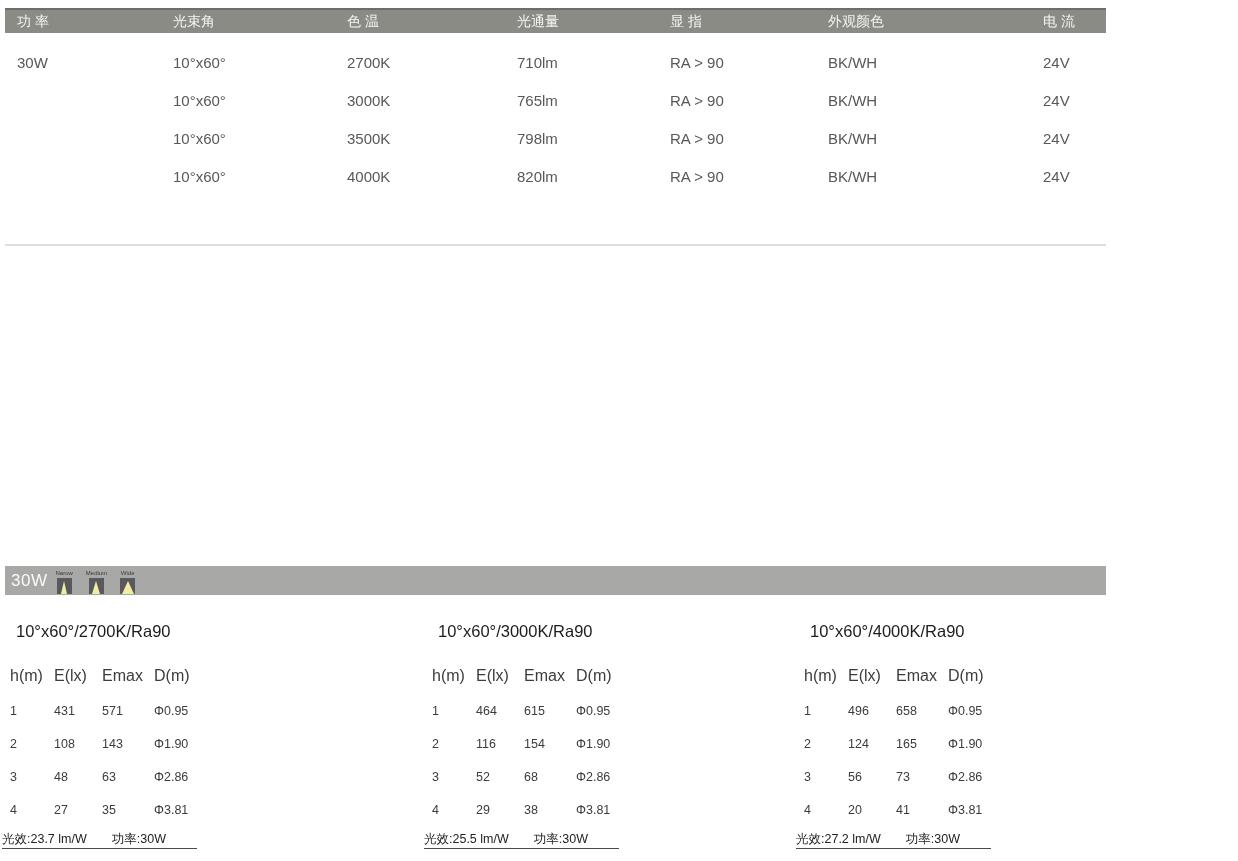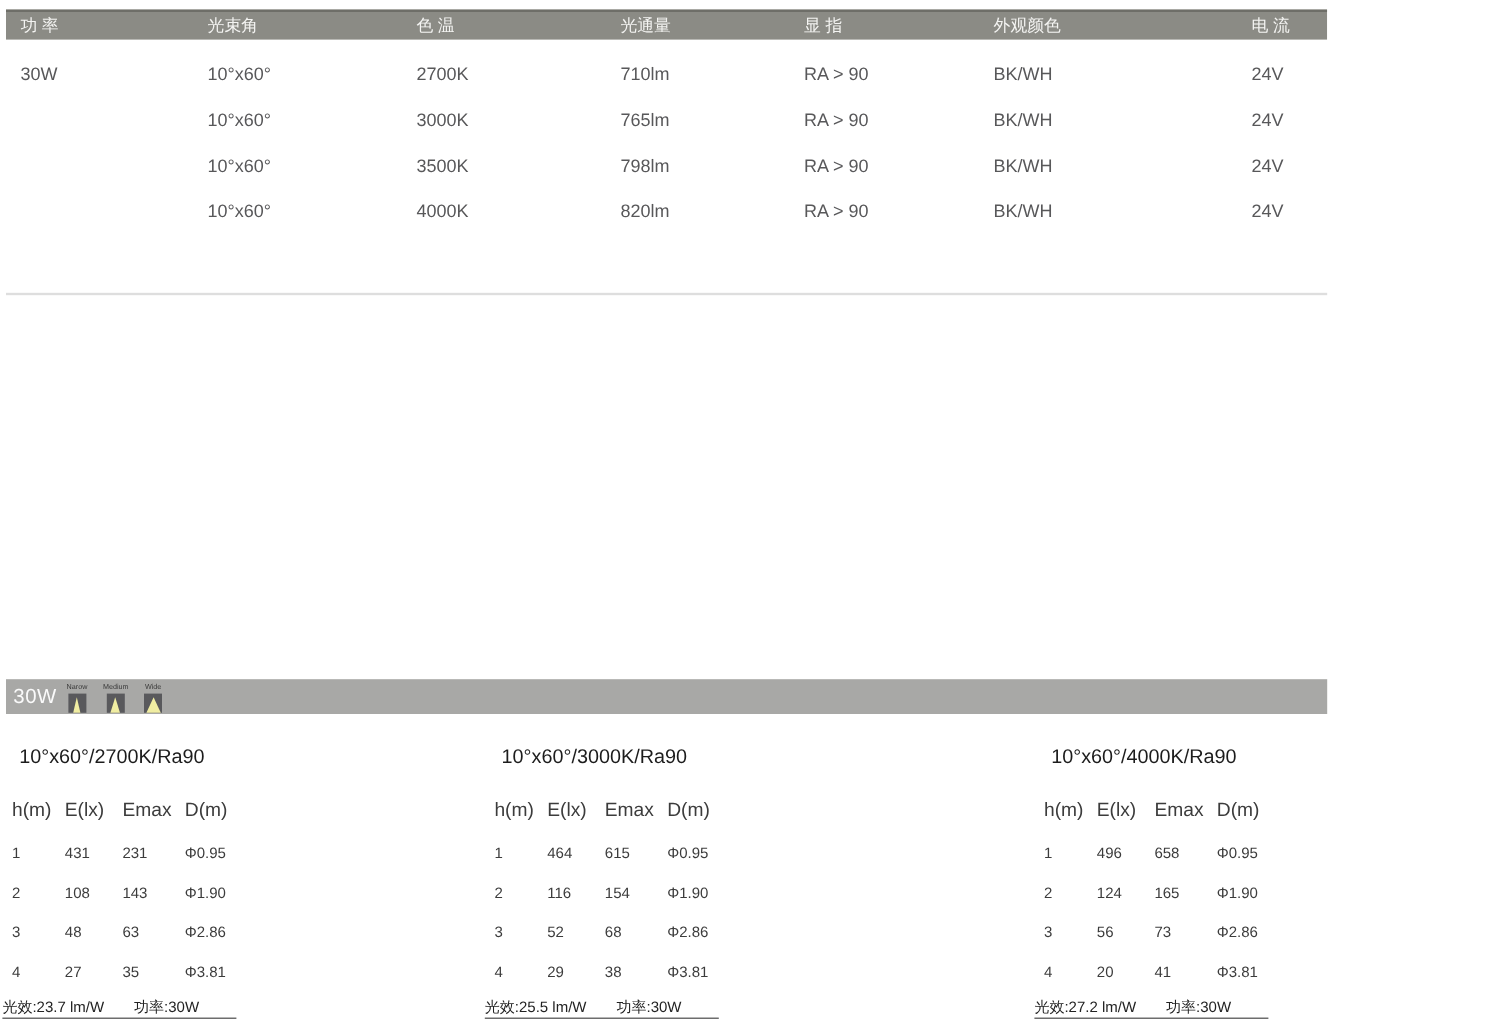--- a/index.html
+++ b/index.html
@@ -130,21 +130,21 @@
     <div class="pt-head">
       <span>h(m)</span>
       <span>E(lx)</span>
       <span>Emax</span>
       <span>D(m)</span>
     </div>
     <div class="pt-rows">
       <div class="pt-row">
         <span>1</span>
         <span>431</span>
-        <span>231</span>
+        <span>571</span>
         <span>Φ0.95</span>
       </div>
       <div class="pt-row">
         <span>2</span>
         <span>108</span>
         <span>143</span>
         <span>Φ1.90</span>
       </div>
       <div class="pt-row">
         <span>3</span>
@@ -158,21 +158,21 @@
         <span>35</span>
         <span>Φ3.81</span>
       </div>
     </div>
     <div class="pt-foot">
       <span>光效:23.7 lm/W</span>
       <span class="pw">功率:30W</span>
     </div>
   </div>
 
-  <div class="pt" style="left:404px">
+  <div class="pt" style="left:424px">
     <div class="pt-title">10°x60°/3000K/Ra90</div>
     <div class="pt-head">
       <span>h(m)</span>
       <span>E(lx)</span>
       <span>Emax</span>
       <span>D(m)</span>
     </div>
     <div class="pt-rows">
       <div class="pt-row">
         <span>1</span>
@@ -198,21 +198,21 @@
         <span>38</span>
         <span>Φ3.81</span>
       </div>
     </div>
     <div class="pt-foot">
       <span>光效:25.5 lm/W</span>
       <span class="pw">功率:30W</span>
     </div>
   </div>
 
-  <div class="pt" style="left:862px">
+  <div class="pt" style="left:796px">
     <div class="pt-title">10°x60°/4000K/Ra90</div>
     <div class="pt-head">
       <span>h(m)</span>
       <span>E(lx)</span>
       <span>Emax</span>
       <span>D(m)</span>
     </div>
     <div class="pt-rows">
       <div class="pt-row">
         <span>1</span>

